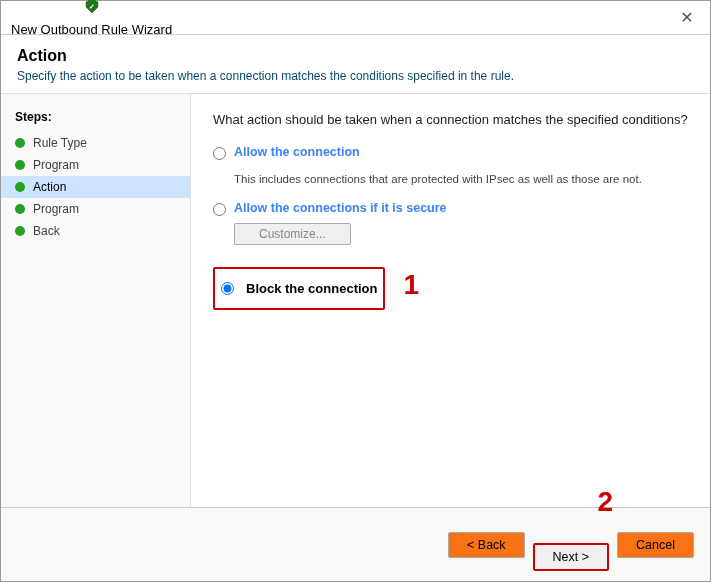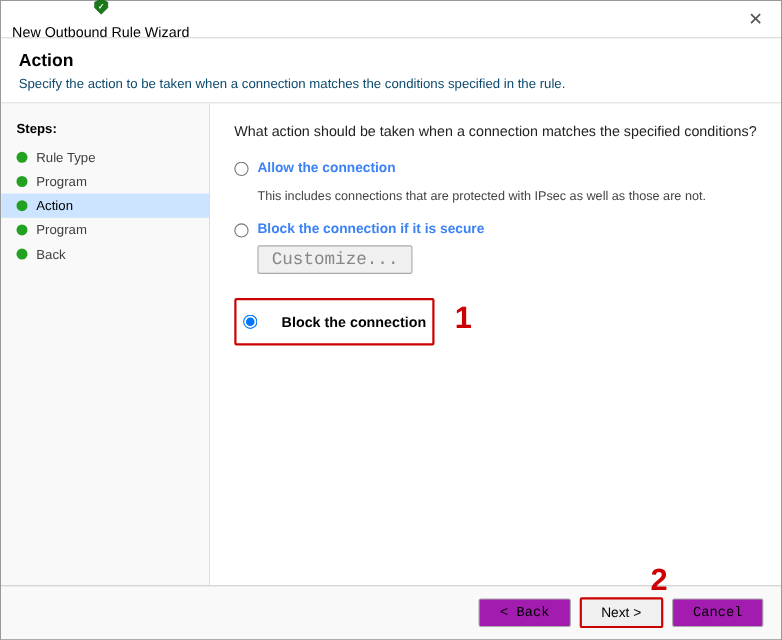--- a/index.html
+++ b/index.html
@@ -161,34 +161,33 @@
     .radio-desc {
       font-size: 11.5px;
       color: #444;
       margin-top: 12px;
       line-height: 1.4;
     }
 
     .customize-btn {
       display: block;
       margin-top: 8px;
-      padding: 3px 12px;
-      font-size: 16px;
+      padding: 3px 24px;
+      font-size: 12px;
       background: #f0f0f0;
       border: 1px solid #aaa;
       color: #888;
       cursor: not-allowed;
       border-radius: 2px;
-      font-family: Liberation Mono, monospace;
     }
 
     .block-option-row {
       display: flex;
       align-items: center;
-      gap: 22px;
+      gap: 12px;
       margin-top: 8px;
       padding: 12px 6px;
       border: 2px solid #cc0000;
       display: inline-flex;
       border-radius: 2px;
     }
 
     .block-radio-label {
       font-size: 13px;
       font-weight: 600;
@@ -216,42 +215,42 @@
       display: flex;
       justify-content: flex-end;
       align-items: center;
       gap: 8px;
       position: relative;
     }
 
     .footer-btn {
       padding: 5px 18px;
       font-size: 12.5px;
-      background: #a21caf;
+      background: #f97316;
       border: 1px solid #aaa;
       cursor: pointer;
       border-radius: 2px;
       min-width: 70px;
-      font-family: Liberation Mono, monospace;
     }
 
     .next-btn-wrapper {
       position: relative;
       display: inline-flex;
       align-items: center;
     }
 
     .next-btn {
       padding: 5px 18px;
       font-size: 12.5px;
       background: #f0f0f0;
       border: 2px solid #cc0000;
       cursor: pointer;
       border-radius: 2px;
       min-width: 70px;
+      margin-top: 25px;
     }
 
     .annotation-2 {
       font-size: 28px;
       font-weight: 900;
       color: #cc0000;
       position: absolute;
       top: -32px;
       right: -4px;
     }
@@ -317,21 +316,21 @@
         <input type="radio" name="action" id="allow" style="">
         <div>
           <label class="radio-label" for="allow">Allow the connection</label>
           <div class="radio-desc">This includes connections that are protected with IPsec as well as those are not.</div>
         </div>
       </div>
 
       <div class="radio-option">
         <input type="radio" name="action" id="allow_secure" style="">
         <div>
-          <label class="radio-label" for="allow_secure">Block the connection if it is secure</label>
+          <label class="radio-label" for="allow_secure">Allow the connections if it is secure</label>
           <button class="customize-btn" disabled="">Customize...</button>
         </div>
       </div>
 
       <div class="block-row-wrapper">
         <div class="block-option-row">
           <input type="radio" name="action" id="block" checked="" style="">
           <label class="block-radio-label" for="block">Block the connection</label>
         </div>
         <span class="annotation-1">1</span>

